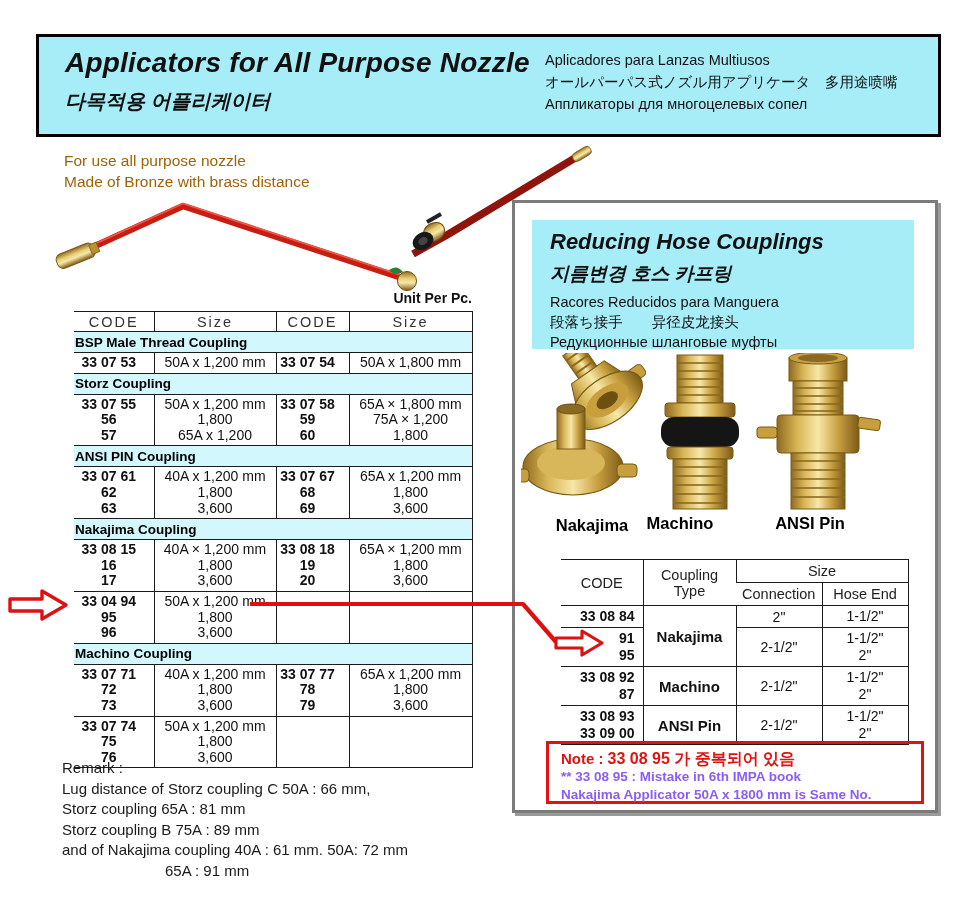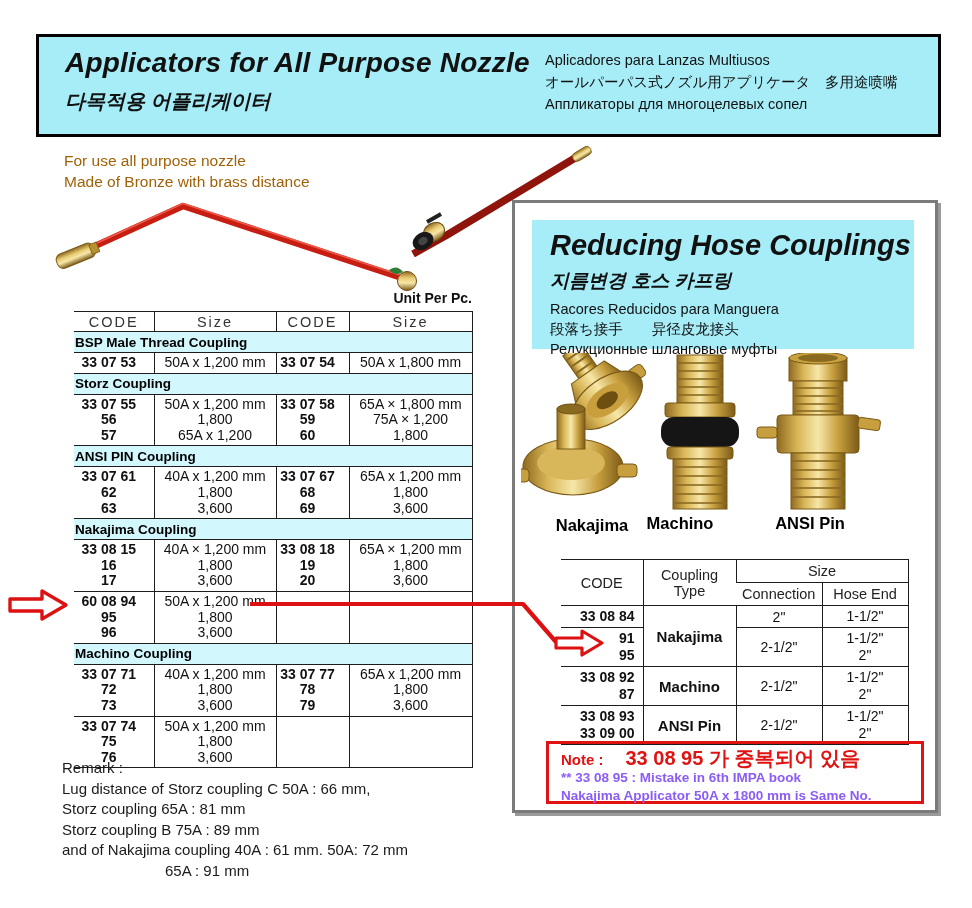--- a/index.html
+++ b/index.html
@@ -35,21 +35,21 @@
   .ltable .ln{line-height:15.6px;height:15.6px;white-space:nowrap;}
 
   
   .remark{left:62px;top:758px;font-size:15px;line-height:20.5px;color:#1a1a1a;}
 
   
   .panel{left:512px;top:200px;width:420px;height:607px;border:3px solid #7b7b7b;
          background:#fff;box-shadow:3px 3px 0 #9a9a9a;z-index:1;}
   .p-head{position:absolute;left:17px;top:17px;width:364px;height:112px;background:#a6edf8;
           padding:9px 0 8px 18px;}
-  .p-title{font-size:29px;font-weight:bold;font-style:italic;}
+  .p-title{font-size:22px;font-weight:bold;font-style:italic;}
   .p-ko{font-size:19px;font-weight:bold;font-style:italic;margin:6px 0 5px;}
   .p-line{font-size:14.5px;line-height:20px;}
   .p-label{position:absolute;font-weight:bold;font-size:16.5px;color:#000;}
 
   
   .rtable{position:absolute;left:46px;top:356px;width:347px;border-collapse:collapse;table-layout:fixed;}
   .rtable th{font-weight:normal;font-size:14.5px;color:#222;line-height:16px;}
   .rtable thead tr:first-child th{border-top:1.6px solid #1c1c1c;}
   .rtable th,.rtable td{border-left:1.3px solid #1c1c1c;}
   .rtable tr > *:first-child{border-left:none;}
@@ -61,21 +61,21 @@
   .rtable td.rt-code{font-weight:bold;text-align:right;padding:2px 8px 2px 0;vertical-align:top;}
   .rtable td.rt-type{font-weight:bold;text-align:center;font-size:15px;}
   .rtable td.rt-conn{text-align:center;}
   .rtable td.rt-hose{text-align:center;}
   .rtable .ln{line-height:17px;height:17px;}
 
   
   .note{position:absolute;left:31px;top:538px;width:360px;height:48px;border:3px solid #e01212;
         padding:5px 0 4px 12px;font-weight:bold;}
   .note-l1{font-size:15px;color:#e01212;line-height:19px;}
-  .note-l1 .big{font-size:20px;margin-left:22px;}
+  .note-l1 .big{font-size:16px;margin-left:4px;}
   .note-l2,.note-l3{font-size:13.5px;color:#8b5cf6;line-height:18px;}
 
   svg{display:block;}
 </style>
 </head>
 <body>
 
 <div class="abs banner">
   <div class="banner-left">
     <div class="title-en">Applicators for All Purpose Nozzle</div>
@@ -231,21 +231,21 @@
           <div class="ln">20</div>
         </td>
         <td class="size">
           <div class="ln">65A × 1,200 mm</div>
           <div class="ln">1,800</div>
           <div class="ln">3,600</div>
         </td>
       </tr>
       <tr>
         <td class="code">
-          <div class="ln">60 08 94</div>
+          <div class="ln">33 04 94</div>
           <div class="ln">95</div>
           <div class="ln">96</div>
         </td>
         <td class="size">
           <div class="ln">50A x 1,200 mm</div>
           <div class="ln">1,800</div>
           <div class="ln">3,600</div>
         </td>
         <td class="code">&nbsp;</td>
         <td class="size">&nbsp;</td>

